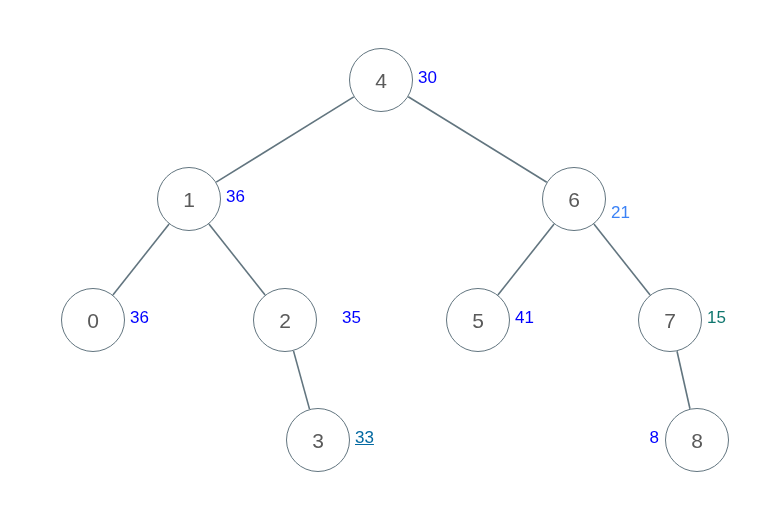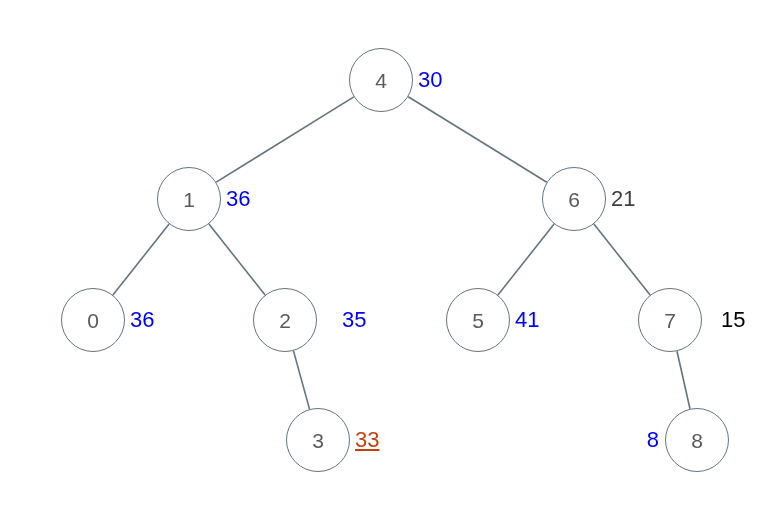--- a/index.html
+++ b/index.html
@@ -41,21 +41,21 @@
   .node-id {
     color: #5a5a5a;
     font-size: 21px;
     font-family: "Liberation Sans", sans-serif;
     line-height: 1;
     user-select: none;
   }
   .node-label {
     position: absolute;
     color: #0000ff;
-    font-size: 22px;
+    font-size: 17px;
     font-family: "Liberation Sans", sans-serif;
     line-height: 1;
     white-space: nowrap;
     user-select: none;
   }
 </style>
 </head>
 <body>
 
 <div id="canvas">
@@ -80,21 +80,21 @@
         <div class="node-circle" style="left: 0px; top: 0px; width: 64px; height: 64px; border-color: rgb(98, 117, 127);">
           <span class="node-id" style="color: rgb(90, 90, 90);">1</span>
         </div>
       </div>
       <span class="node-label" style="color: rgb(0, 0, 255); top: 188px; left: 226px;">36</span>
       <div class="node" style="left: 542px; top: 167px; width: 64px; height: 64px;">
         <div class="node-circle" style="left: 0px; top: 0px; width: 64px; height: 64px; border-color: rgb(98, 117, 127);">
           <span class="node-id" style="color: rgb(90, 90, 90);">6</span>
         </div>
       </div>
-      <span class="node-label" style="color: #404040; top: 188px; left: 611px;">21</span>
+      <span class="node-label" style="color: #3b82f6; top: 204px; left: 611px;">21</span>
       <div class="node" style="left: 61px; top: 288px; width: 64px; height: 64px;">
         <div class="node-circle" style="left: 0px; top: 0px; width: 64px; height: 64px; border-color: rgb(98, 117, 127);">
           <span class="node-id" style="color: rgb(90, 90, 90);">0</span>
         </div>
       </div>
       <span class="node-label" style="color: rgb(0, 0, 255); top: 309px; left: 130px;">36</span>
       <div class="node" style="left: 253px; top: 288px; width: 64px; height: 64px;">
         <div class="node-circle" style="left: 0px; top: 0px; width: 64px; height: 64px; border-color: rgb(98, 117, 127);">
           <span class="node-id" style="color: rgb(90, 90, 90);">2</span>
         </div>
@@ -104,27 +104,27 @@
         <div class="node-circle" style="left: 0px; top: 0px; width: 64px; height: 64px; border-color: rgb(98, 117, 127);">
           <span class="node-id" style="color: rgb(90, 90, 90);">5</span>
         </div>
       </div>
       <span class="node-label" style="color: rgb(0, 0, 255); top: 309px; left: 515px;">41</span>
       <div class="node" style="left: 638px; top: 288px; width: 64px; height: 64px;">
         <div class="node-circle" style="left: 0px; top: 0px; width: 64px; height: 64px; border-color: rgb(98, 117, 127);">
           <span class="node-id" style="color: rgb(90, 90, 90);">7</span>
         </div>
       </div>
-      <span class="node-label" style="color: #000000; top: 309px; left: 707px; margin-left: 14px;">15</span>
+      <span class="node-label" style="color: #0f766e; top: 309px; left: 707px;">15</span>
       <div class="node" style="left: 286px; top: 408px; width: 64px; height: 64px;">
         <div class="node-circle" style="left: 0px; top: 0px; width: 64px; height: 64px; border-color: rgb(98, 117, 127);">
           <span class="node-id" style="color: rgb(90, 90, 90);">3</span>
         </div>
       </div>
-      <span class="node-label" style="color: #c2410c; top: 429px; left: 355px; text-decoration: underline;">33</span>
+      <span class="node-label" style="color: #0369a1; top: 429px; left: 355px; text-decoration: underline;">33</span>
       <div class="node" style="left: 665px; top: 408px; width: 64px; height: 64px;">
         <div class="node-circle" style="left: 0px; top: 0px; width: 64px; height: 64px; border-color: rgb(98, 117, 127);">
           <span class="node-id" style="color: rgb(90, 90, 90);">8</span>
         </div>
       </div>
       <span class="node-label" style="color: rgb(0, 0, 255); top: 429px; right: 116px;">8</span>
     </div>
 </div>
 
 </body></html>

